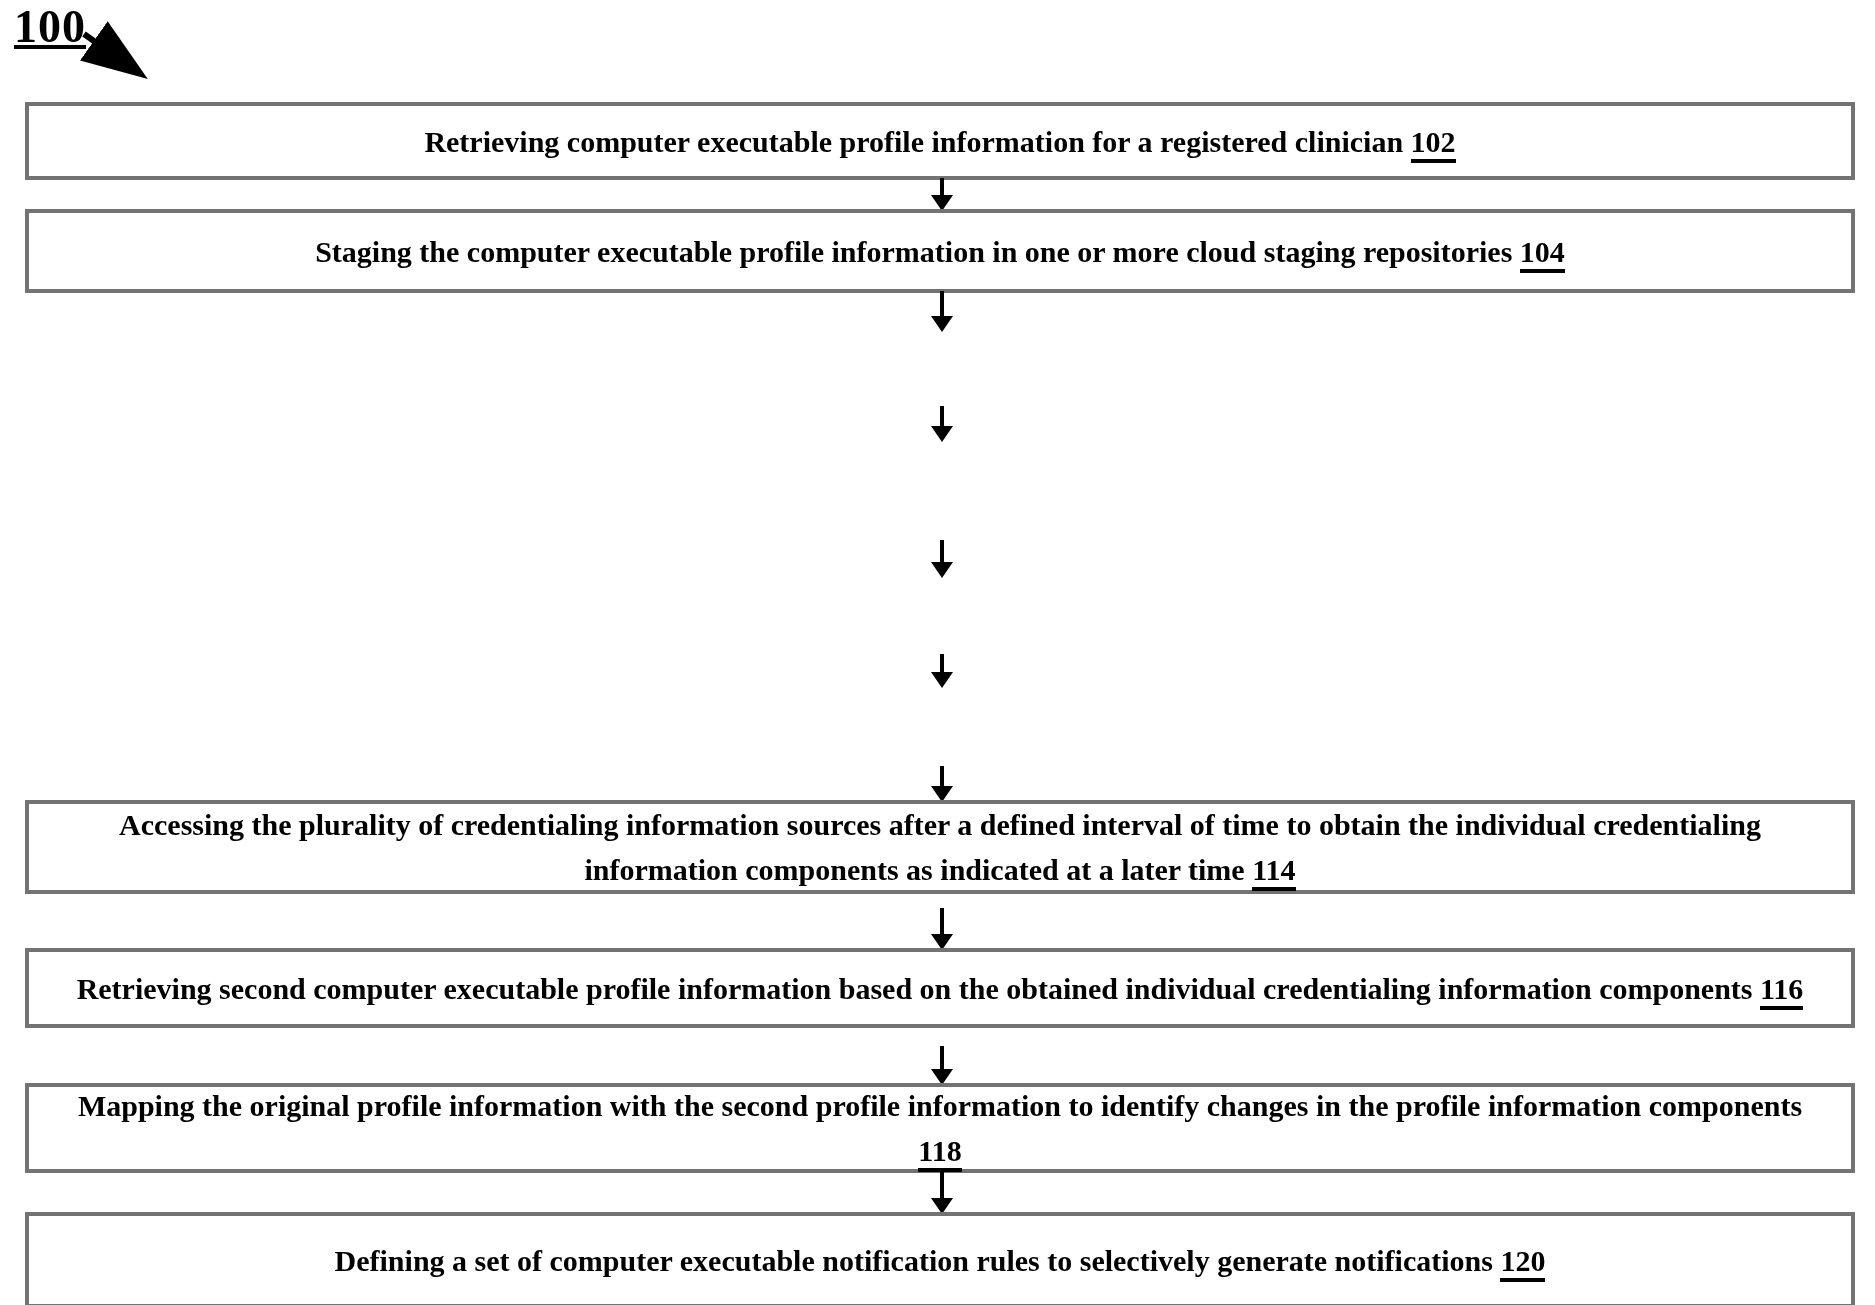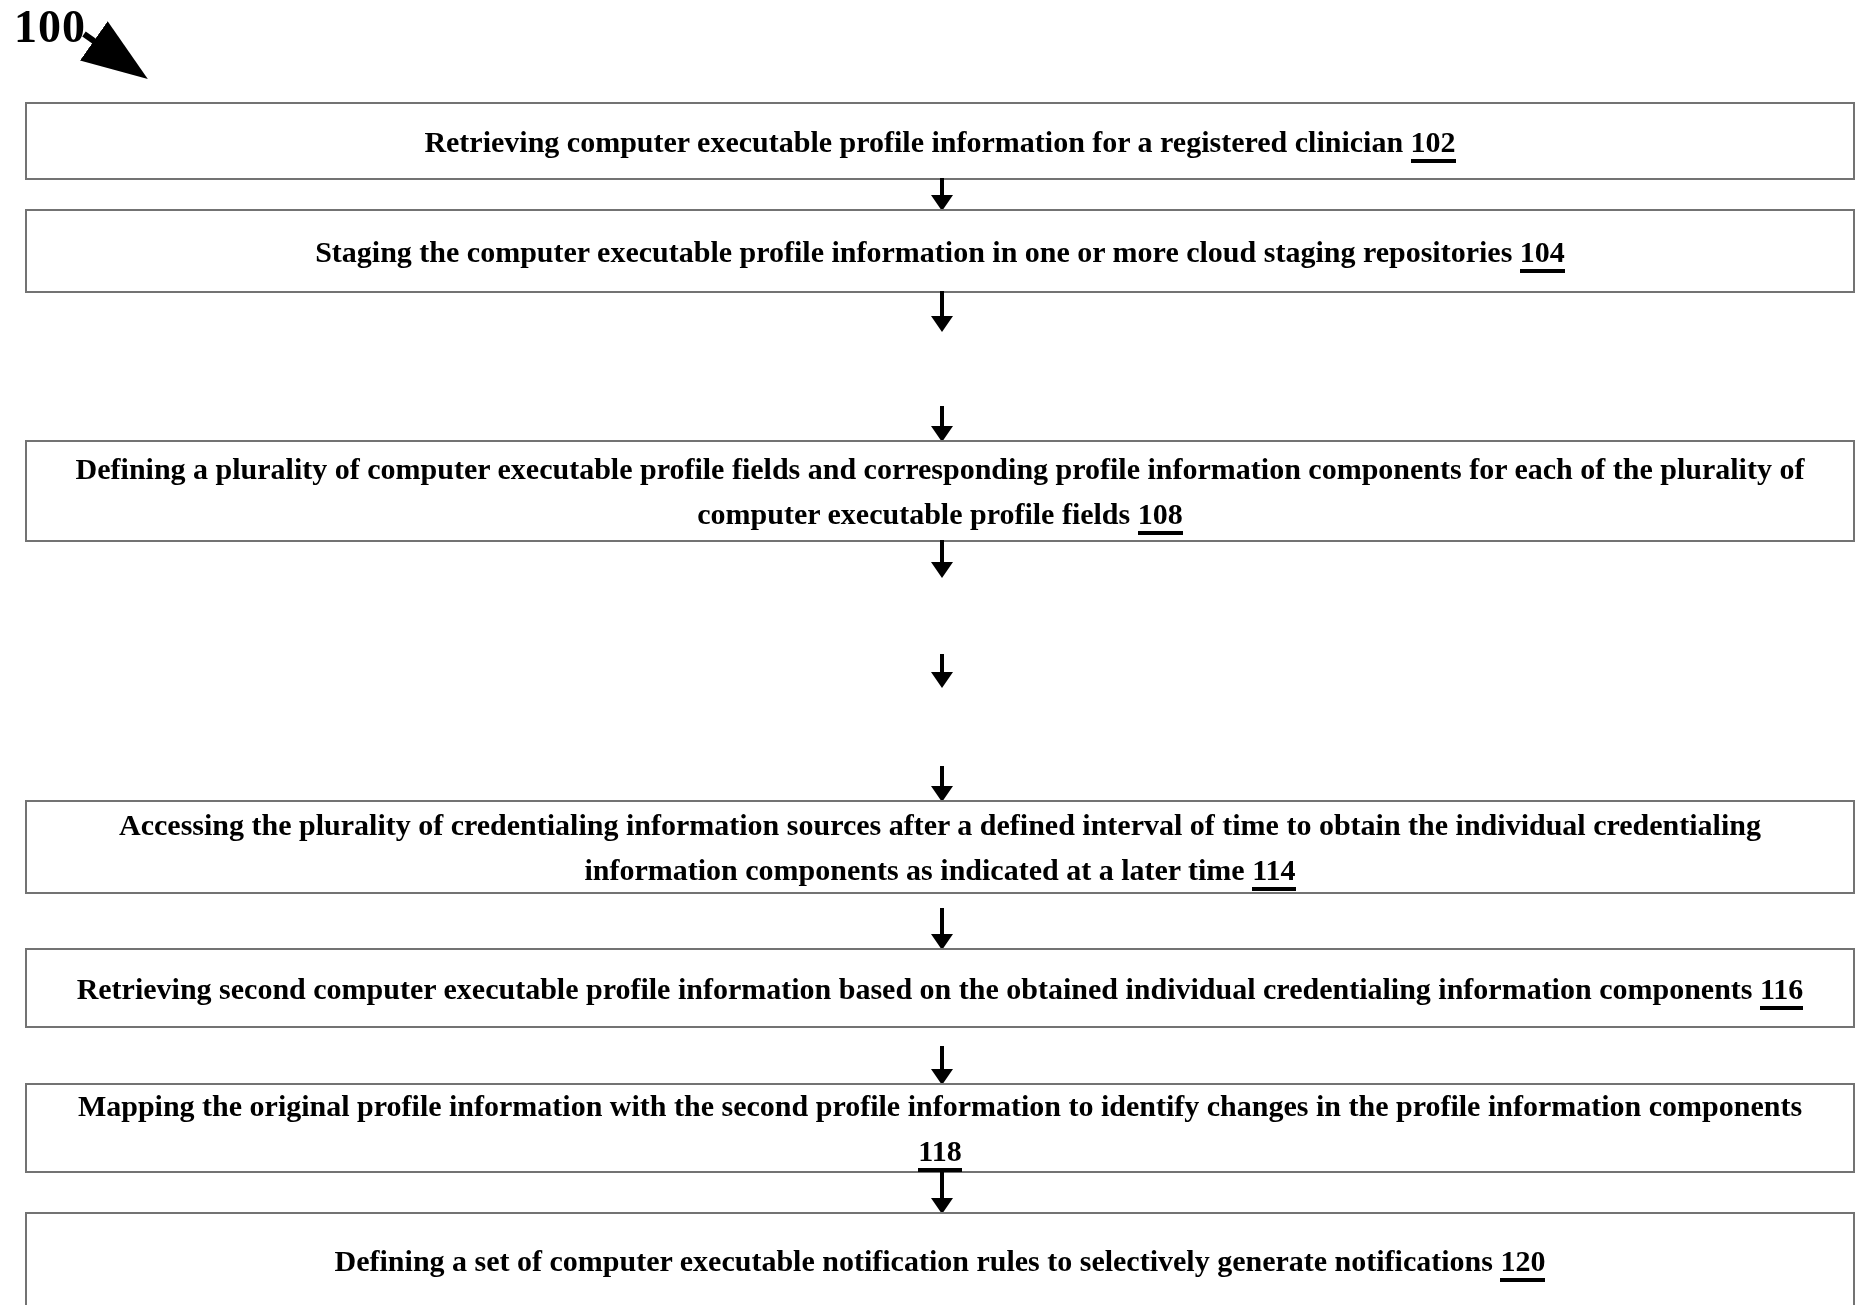--- a/index.html
+++ b/index.html
@@ -17,32 +17,33 @@
     font-weight: bold;
     overflow: hidden;
   }
   .fig-label {
     position: absolute;
     left: 14px;
     top: 0px;
     font-size: 46px;
     font-weight: bold;
     letter-spacing: 1px;
+    text-decoration: underline;
   }
   .fig-pointer {
     position: absolute;
     left: 0;
     top: 0;
   }
   .step {
     position: absolute;
     left: 25px;
     width: 1830px;
     box-sizing: border-box;
-    border: 2px solid #737373;
+    border: 4px solid #737373;
     background: #ffffff;
     display: flex;
     align-items: center;
     justify-content: center;
     text-align: center;
     font-size: 30px;
     line-height: 1.5;
     padding: 0 36px;
   }
   .ref {
@@ -102,23 +103,20 @@
     <div class="shaft"></div>
     <div class="head"></div>
   </div>
 
 
   <div class="connector" style="left:931px;top:406px;height:36px">
     <div class="shaft"></div>
     <div class="head"></div>
   </div>
 
-  <div class="step" style="top:440px;height:102px">
-    <div><span>Defining a plurality of computer executable profile fields and corresponding profile information components for each of the plurality of computer executable profile fields</span> <span class="ref">108</span></div>
-  </div>
 
   <div class="connector" style="left:931px;top:540px;height:38px">
     <div class="shaft"></div>
     <div class="head"></div>
   </div>
 
 
   <div class="connector" style="left:931px;top:654px;height:34px">
     <div class="shaft"></div>
     <div class="head"></div>

